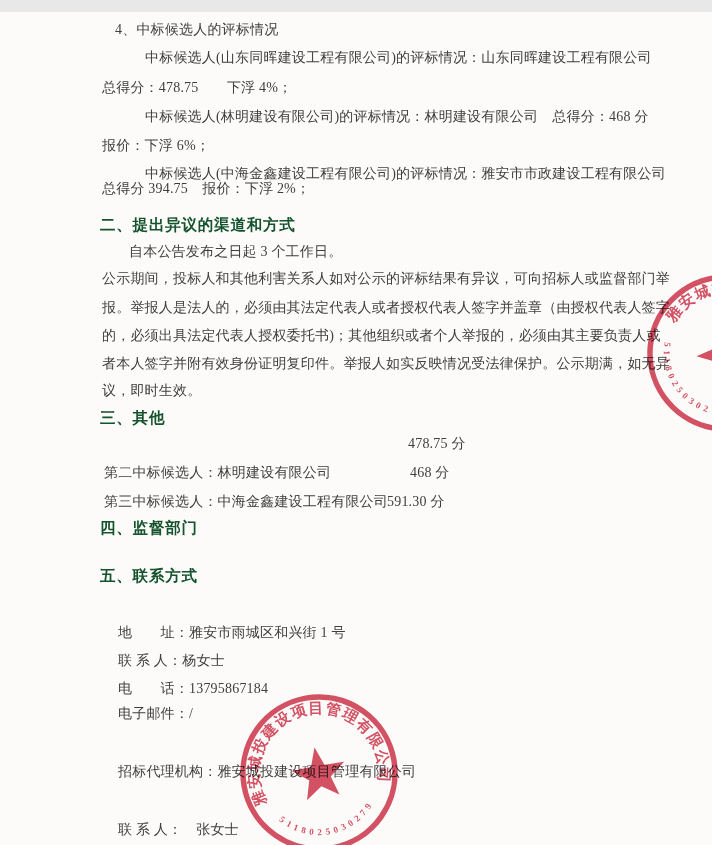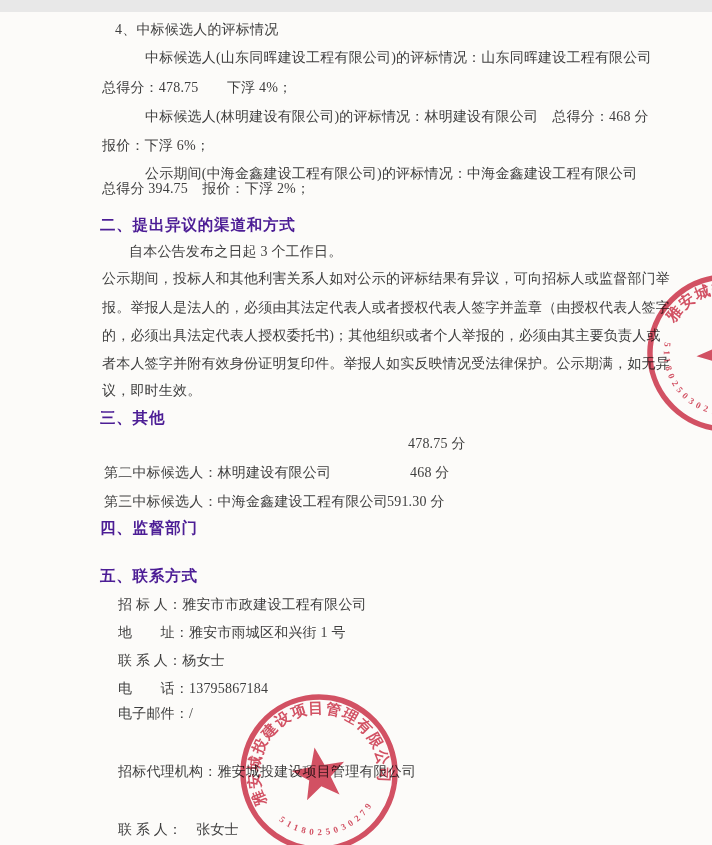--- a/index.html
+++ b/index.html
@@ -3,38 +3,38 @@
 <meta charset="utf-8">
 <style>
   html,body{margin:0;padding:0;background:#e8e8e8;}
   .page{
     position:relative;width:712px;height:844px;margin:12px auto;
     background:#fcfbf9;overflow:hidden;
     font-family:"Liberation Serif","DejaVu Serif",serif;
     color:#3e3e3e;
   }
   .ln{position:absolute;white-space:nowrap;font-size:14px;line-height:19px;letter-spacing:.2px;}
-  .hd{font-weight:bold;font-size:15.5px;color:#4c1d95;letter-spacing:.8px;}
+  .hd{font-weight:bold;font-size:15.5px;color:#14532d;letter-spacing:.8px;}
   .score{position:absolute;top:0;}
   .lb{display:inline-block;min-width:64px;}
   .gap{margin-left:14px;}
   .seal{position:absolute;opacity:.88;mix-blend-mode:multiply;pointer-events:none;}
   .seal text{font-family:"Liberation Serif","DejaVu Serif",serif;font-weight:bold;}
 </style>
 </head>
 <body>
 
 <div class="page">
 
   <div class="ln" style="top:8px;left:115px">4、中标候选人的评标情况</div>
   <div class="ln" style="top:36px;left:145px">中标候选人(山东同晖建设工程有限公司)的评标情况：山东同晖建设工程有限公司</div>
   <div class="ln" style="top:66px;left:102px">总得分：478.75　　下浮 4%；</div>
   <div class="ln" style="top:95px;left:145px">中标候选人(林明建设有限公司)的评标情况：林明建设有限公司　总得分：468 分</div>
   <div class="ln" style="top:124px;left:102px">报价：下浮 6%；</div>
-  <div class="ln" style="top:152px;left:145px">公示期间(中海金鑫建设工程有限公司)的评标情况：中海金鑫建设工程有限公司</div>
+  <div class="ln" style="top:152px;left:145px">中标候选人(中海金鑫建设工程有限公司)的评标情况：雅安市市政建设工程有限公司</div>
   <div class="ln" style="top:167px;left:102px">总得分 394.75　报价：下浮 2%；</div>
 
   <div class="ln hd" style="top:203px;left:100px">二、提出异议的渠道和方式</div>
   <div class="ln" style="top:230px;left:129px">自本公告发布之日起 3 个工作日。</div>
   <div class="ln" style="top:286px;left:102px">报。举报人是法人的，必须由其法定代表人或者授权代表人签字并盖章（由授权代表人签字</div>
   <div class="ln" style="top:257px;left:102px">公示期间，投标人和其他利害关系人如对公示的评标结果有异议，可向招标人或监督部门举</div>
   <div class="ln" style="top:314px;left:102px">的，必须出具法定代表人授权委托书)；其他组织或者个人举报的，必须由其主要负责人或</div>
   <div class="ln" style="top:342px;left:102px">者本人签字并附有效身份证明复印件。举报人如实反映情况受法律保护。公示期满，如无异</div>
   <div class="ln" style="top:369px;left:102px">议，即时生效。</div>
 
@@ -47,23 +47,20 @@
     <span class="score" style="left:306px">468 分</span>
   </div>
   <div class="ln" style="top:480px;left:104px">
     <span>第三中标候选人：中海金鑫建设工程有限公司</span>
     <span class="score" style="left:283px">591.30 分</span>
   </div>
 
   <div class="ln hd" style="top:506px;left:100px">四、监督部门</div>
 
   <div class="ln hd" style="top:554px;left:100px">五、联系方式</div>
-  <div class="ln" style="top:583px;left:118px">
-    <span class="lb">招 标 人：</span><span>雅安市市政建设工程有限公司</span>
-  </div>
   <div class="ln" style="top:611px;left:118px">
     <span class="lb">地　　址：</span><span>雅安市雨城区和兴街 1 号</span>
   </div>
   <div class="ln" style="top:639px;left:118px">
     <span class="lb">联 系 人：</span><span>杨女士</span>
   </div>
   <div class="ln" style="top:667px;left:118px">
     <span class="lb">电　　话：</span><span>13795867184</span>
   </div>
   <div class="ln" style="top:692px;left:118px">

